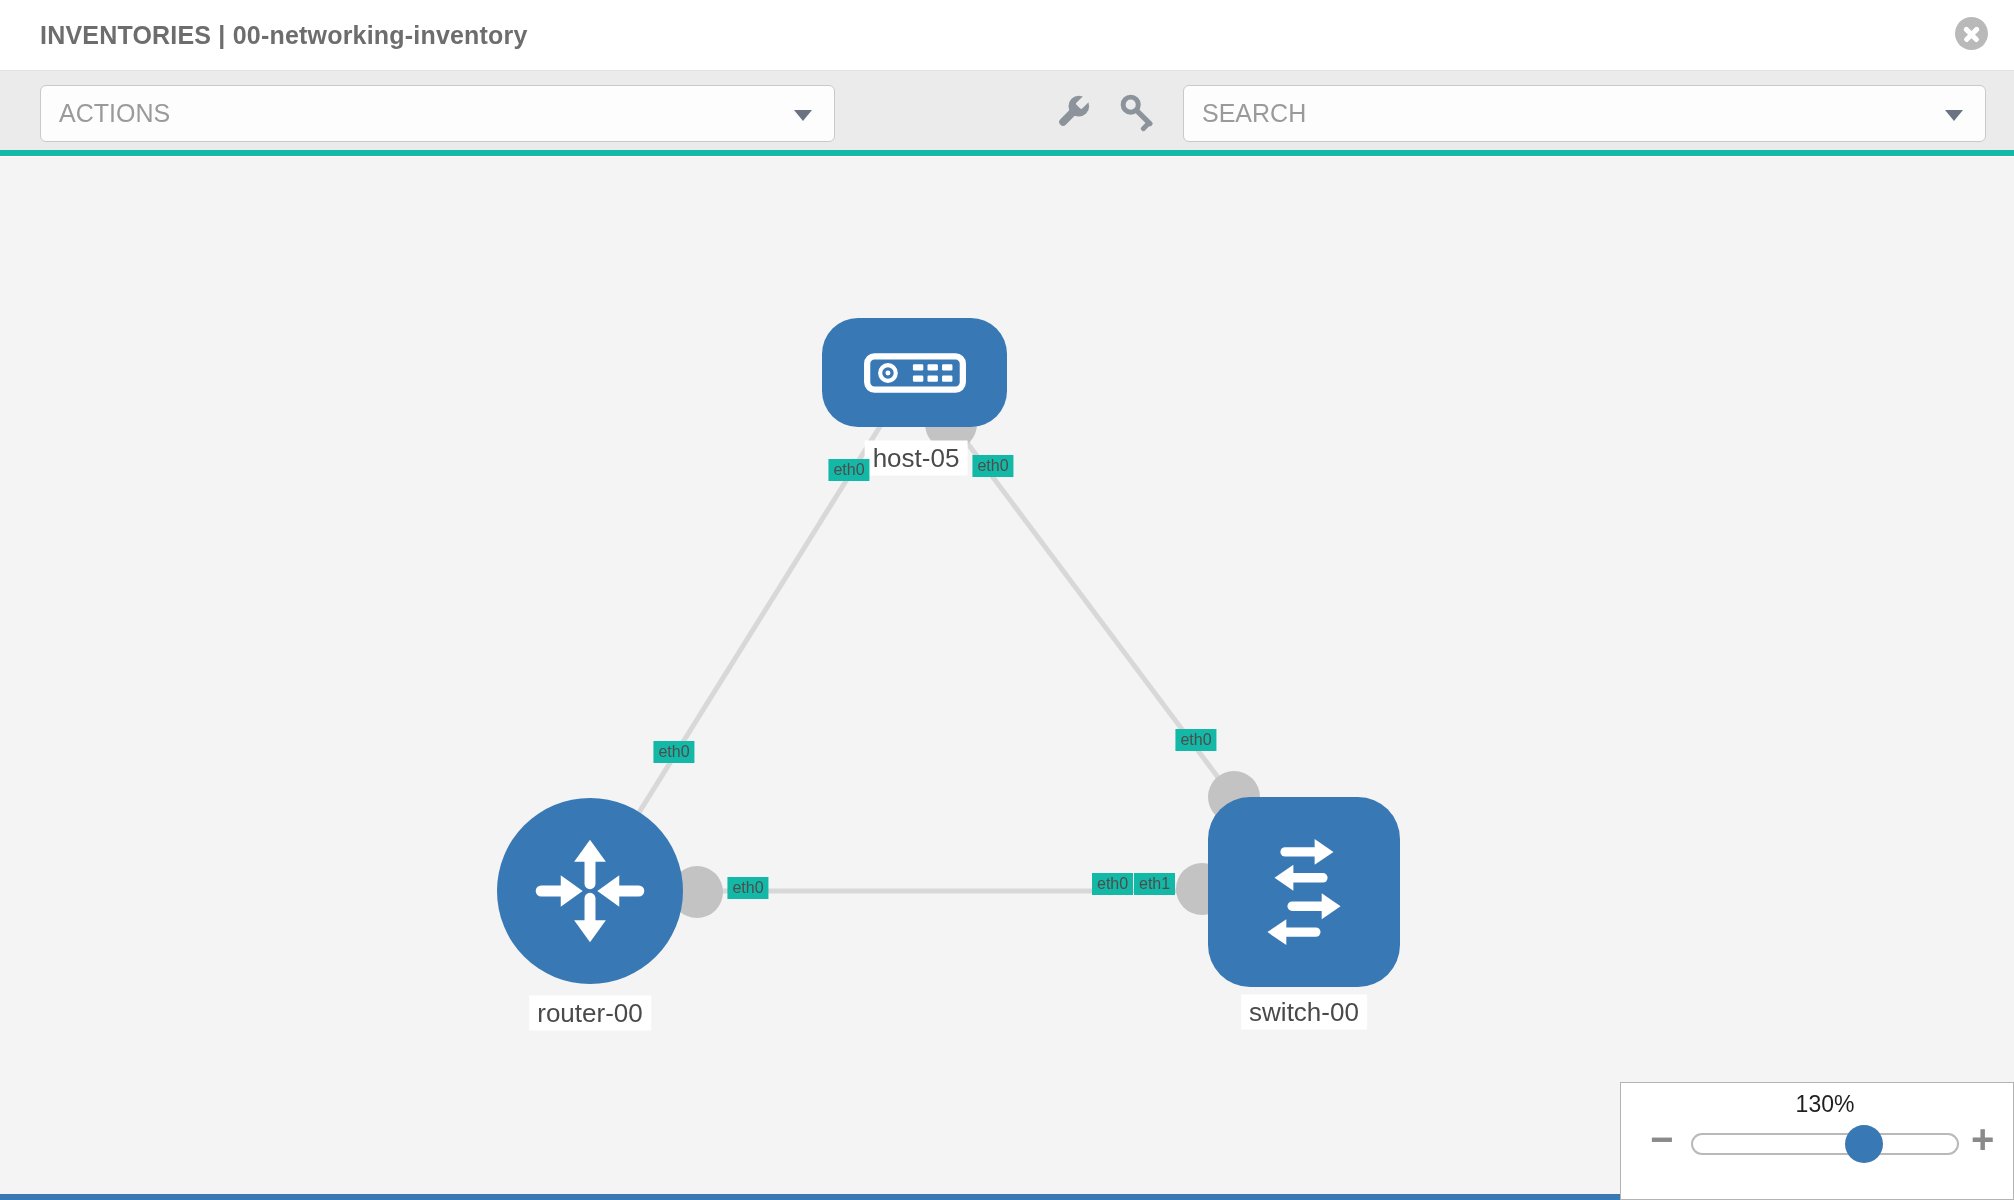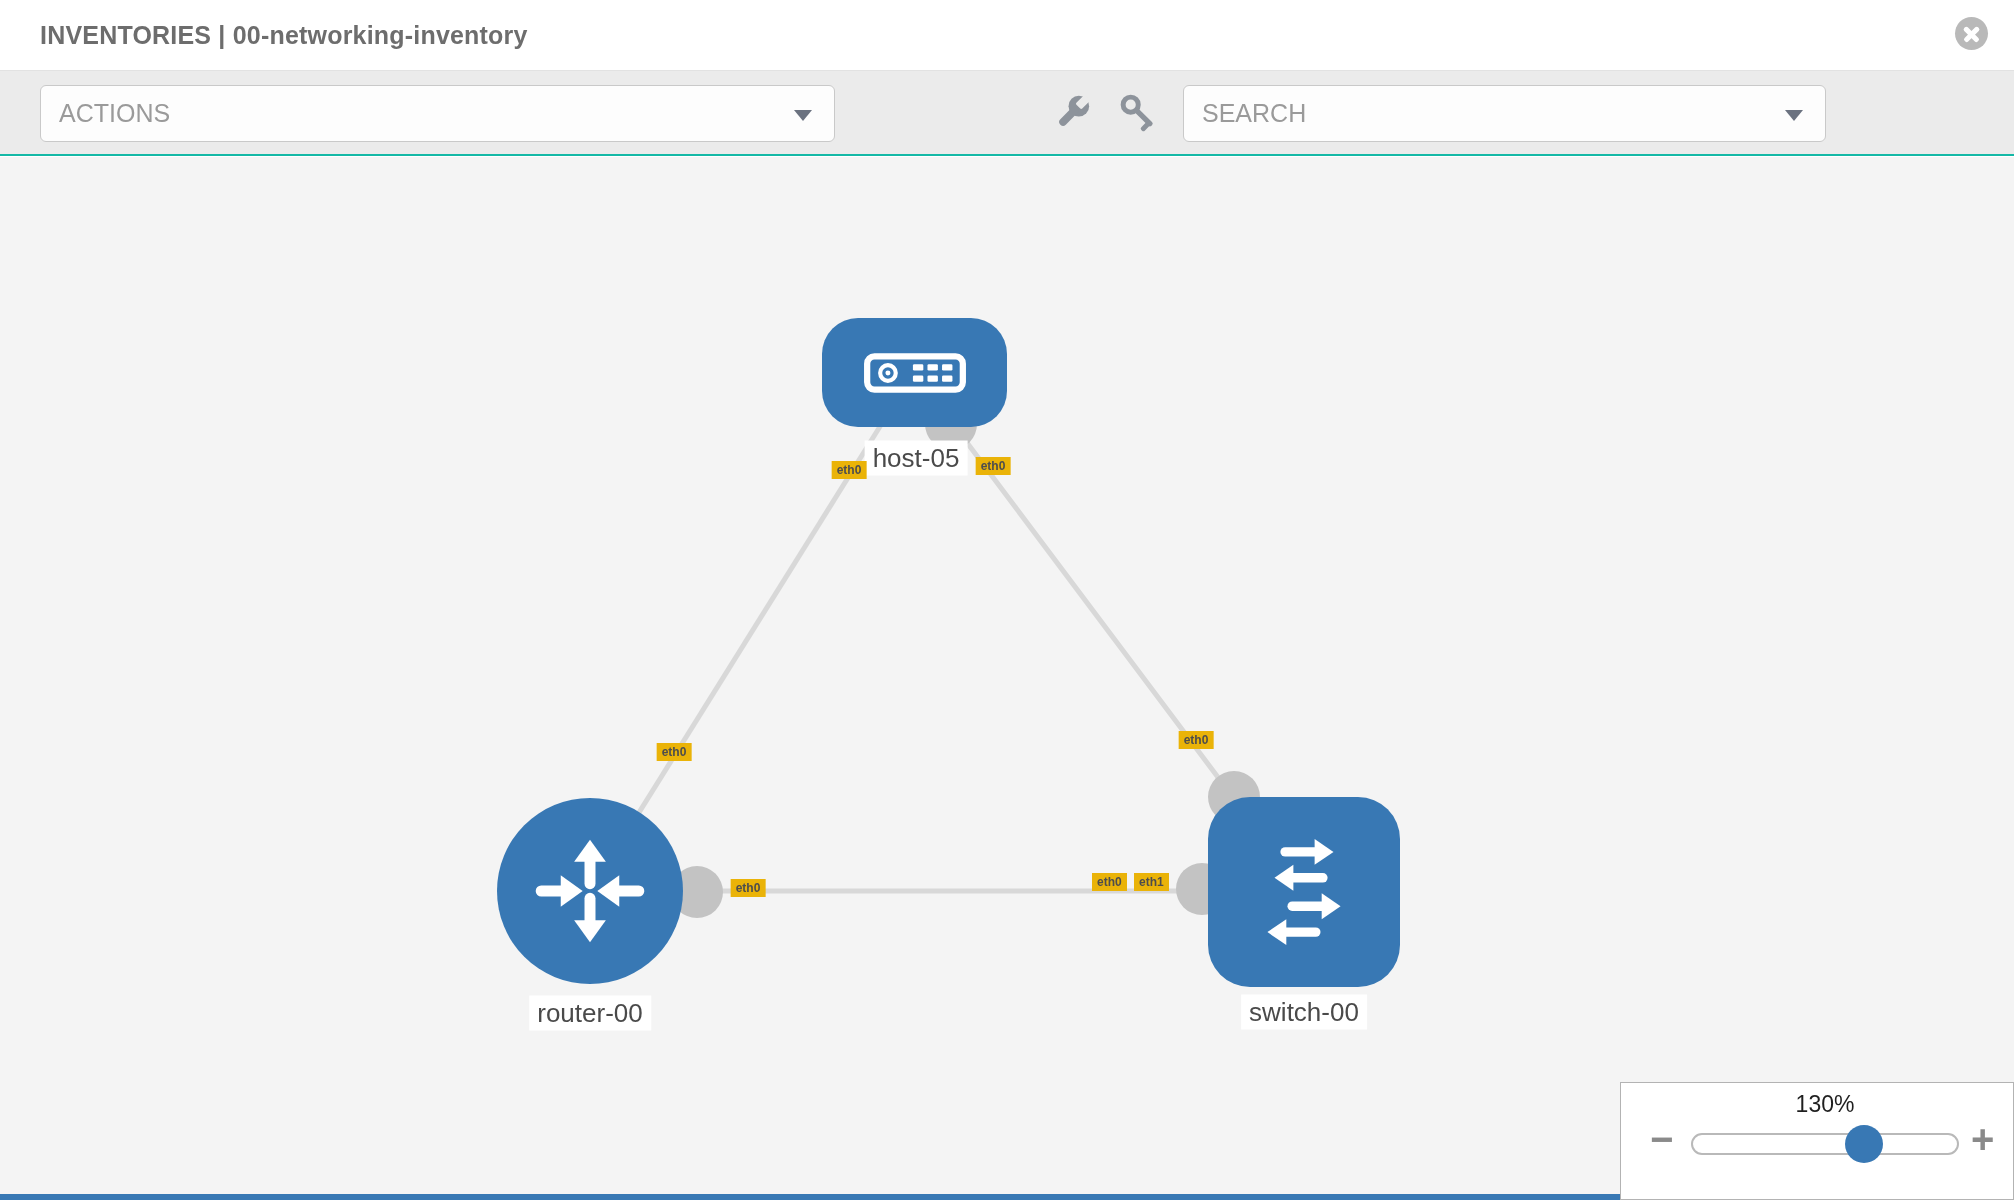--- a/index.html
+++ b/index.html
@@ -9,39 +9,39 @@
 
   
   .header { position:absolute; left:0; top:0; width:2014px; height:71px; background:#ffffff; border-bottom:1px solid #e2e2e2; }
   .header-title { position:absolute; left:40px; top:0; height:81px; line-height:70px; font-size:25px; font-weight:bold; color:#6d6d6d; letter-spacing:0.2px; }
   .close-btn { position:absolute; right:26px; top:17px; width:33px; height:33px; border-radius:50%; background:#b9b9b9; cursor:pointer; }
   .close-btn .bar { position:absolute; left:7px; top:14.5px; width:19px; height:4.5px; background:#ffffff; border-radius:2px; }
   .close-btn .bar.a { transform: rotate(45deg); }
   .close-btn .bar.b { transform: rotate(-45deg); }
 
   
-  .toolbar { position:absolute; left:0; top:71px; width:2014px; height:85px; background:#ebebeb; border-bottom:2px solid #14b8a6; }
+  .toolbar { position:absolute; left:0; top:71px; width:2014px; height:85px; background:#ebebeb; border-bottom:6px solid #14b8a6; }
   .select-box { position:absolute; top:14px; height:57px; background:#fdfdfd; border:1px solid #c9c9c9; border-radius:6px; cursor:pointer; }
   .select-box .sel-label { position:absolute; left:18px; top:0; line-height:55px; font-size:25px; color:#9a9a9a; }
   .select-caret { position:absolute; right:22px; top:24px; width:0; height:0; border-left:9px solid transparent; border-right:9px solid transparent; border-top:11px solid #6b7280; }
   .actions-select { left:40px; width:795px; }
-  .search-select { left:1183px; width:643px; }
+  .search-select { left:1183px; width:803px; }
   .tool-icon-btn { position:absolute; top:90px; width:44px; height:44px; cursor:pointer; }
   .tool-icon-btn svg { display:block; }
 
   
   .canvas { position:absolute; left:0; top:157px; width:2014px; height:1043px; background:#f4f4f4; overflow:hidden; }
   .links-layer { position:absolute; left:0; top:0; z-index:1; }
   .if-dot { position:absolute; width:52px; height:52px; border-radius:50%; background:#c3c3c3; z-index:2; }
   .node { position:absolute; z-index:3; background:#3878b4; display:flex; align-items:center; justify-content:center; cursor:pointer; }
   .node-host { left:822px; top:161px; width:185px; height:109px; border-radius:36px; }
   .node-router { left:497px; top:641px; width:186px; height:186px; border-radius:50%; }
   .node-switch { left:1208px; top:640px; width:192px; height:190px; border-radius:42px; }
   .node-label { position:absolute; z-index:4; transform:translate(-50%,-50%); background:#ffffff; color:#4a4a4a; font-size:26px; padding:2px 8px; white-space:nowrap; }
-  .if-label { position:absolute; z-index:4; transform:translate(-50%,-50%); background:#eab308; color:#4d4d4d; font-size:12px; padding:2px 5px; white-space:nowrap;font-weight:bold; }
+  .if-label { position:absolute; z-index:4; transform:translate(-50%,-50%); background:#14b8a6; color:#4d4d4d; font-size:16px; padding:2px 5px; white-space:nowrap; }
   .if-label.anchored { transform:none; }
   .if-label.front { z-index:5;margin-left:20px; }
 
   
   .zoom-panel { position:absolute; left:1620px; top:1082px; width:394px; height:118px; background:#ffffff; border:1px solid #b3b3b3; z-index:10; }
   .zoom-level { position:absolute; left:204px; top:8px; transform:translateX(-50%); font-size:23px; color:#1f1f1f;text-align:center; }
   .zoom-minus, .zoom-plus { position:absolute; top:36px; font-size:40px; font-weight:bold; color:#8a8a8a; cursor:pointer; line-height:40px; }
   .zoom-minus { left:29px; }
   .zoom-plus { left:350px; }
   .zoom-track { position:absolute; left:70px; top:50px; width:268px; height:22px; background:#ffffff; border:2px solid #b9b9b9; border-radius:12px; cursor:pointer; }

